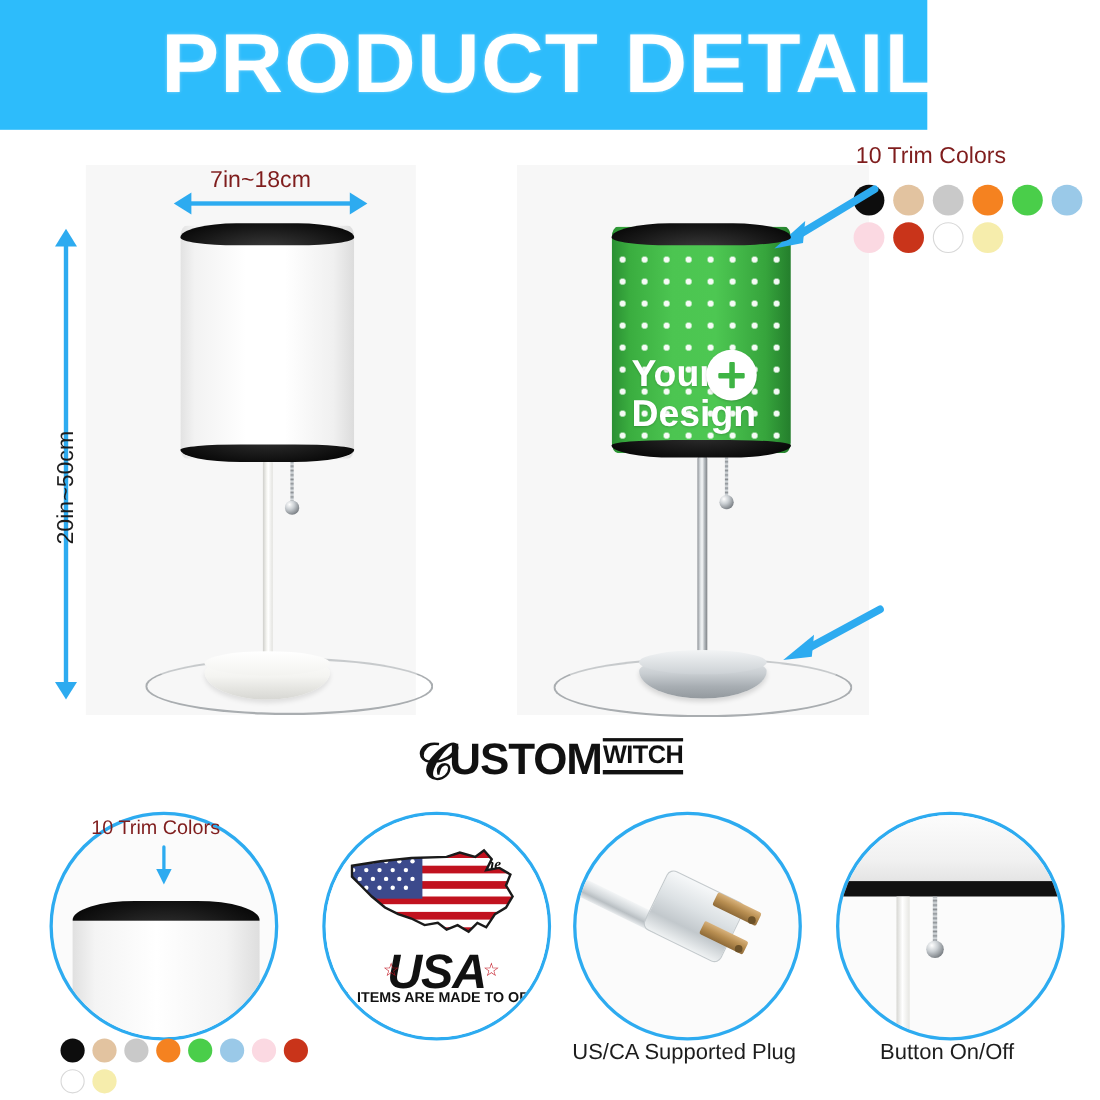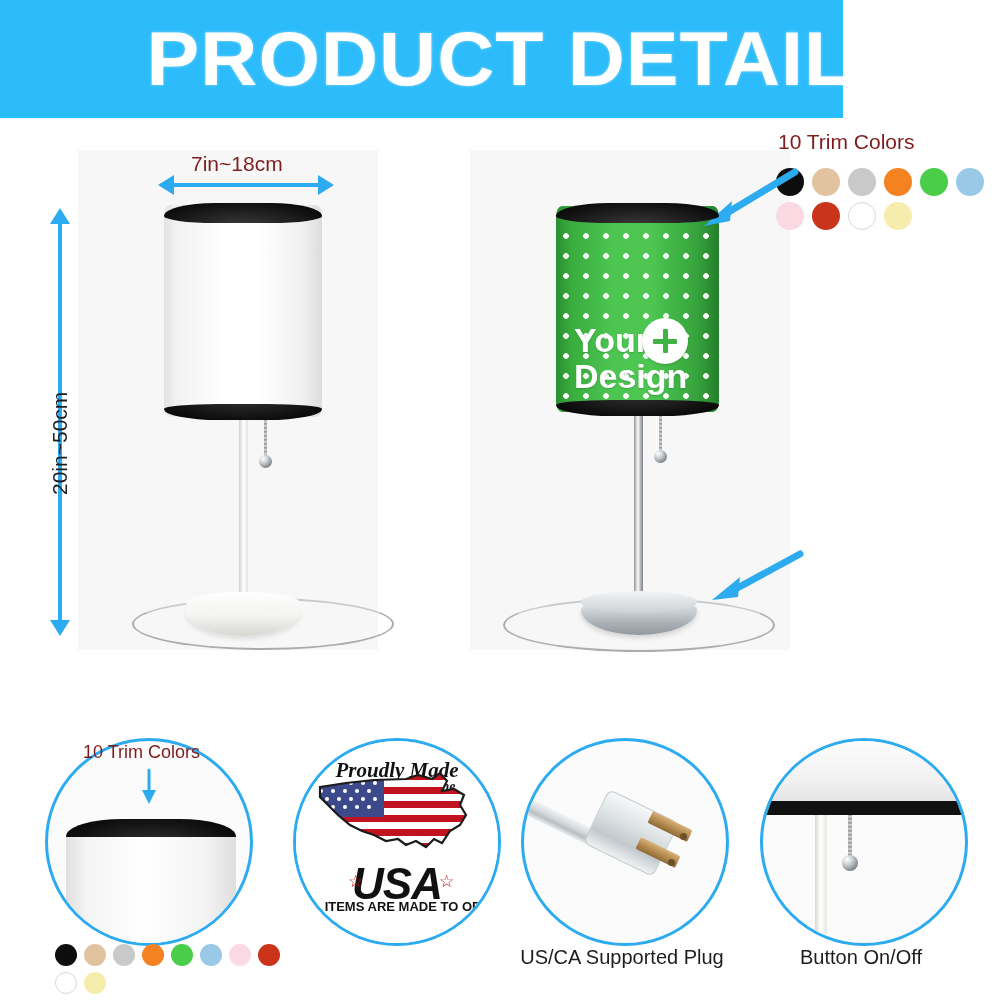--- a/index.html
+++ b/index.html
@@ -341,20 +341,23 @@
     </svg>
   </div>
 
   <div class="callout" style="left:700px;top:548px;">
     <svg width="110" height="58" viewBox="0 0 110 58">
       <path d="M100 6 L30 44" stroke="#2dabf0" stroke-width="7" fill="none" stroke-linecap="round"></path>
       <path d="M12 52 L40 29 L38 49 Z" fill="#2dabf0"></path>
     </svg>
   </div>
 
+  <div class="logo" style="top:666px;">
+    <span class="logo-c">𝒞</span><span class="logo-main">USTOM</span><span class="logo-sub">WITCH</span>
+  </div>
 
   <div class="circ" style="left:45px;top:738px;width:202px;height:202px;">
     <div class="circ-inner">
       <div style="position:absolute;left:18px;top:78px;width:170px;height:26px;
                   background:radial-gradient(ellipse at 50% 130%,#3c3c3c 0%,#161616 60%,#000 100%);
                   border-radius:50%/100% 100% 50% 50%;"></div>
       <div style="position:absolute;left:18px;top:96px;width:170px;height:140px;
                   background:linear-gradient(90deg,#e0e0e0 0%,#f4f4f4 12%,#ffffff 45%,#f3f3f3 82%,#dedede 100%);"></div>
     </div>
   </div>
@@ -373,21 +376,20 @@
       <div class="sw" style="background: rgb(74, 206, 74);"></div>
       <div class="sw" style="background: rgb(154, 201, 232);"></div>
       <div class="sw" style="background: rgb(251, 217, 226);"></div>
       <div class="sw" style="background: rgb(201, 52, 26);"></div>
       <div class="sw" data-white="1" style="background: rgb(255, 255, 255);"></div>
       <div class="sw" style="background: rgb(246, 237, 172);"></div>
     </div>
 
   <div class="circ" style="left:293px;top:738px;width:202px;height:202px;">
     <div class="circ-inner" style="background:#ffffff;">
-      <div class="usa-title" style="top:17px;font-size:21px;">Proudly Made</div>
       <div class="usa-title" style="top:38px;font-size:14px;padding-left:42px;">in the</div>
 
       <svg class="usa-map" width="166" height="90" viewBox="0 0 166 90" style="left:18px;top:28px;">
         <defs>
           <clipPath id="usaclip">
             <path d="M6,18 L32,14 L60,11 L92,10 L104,6 L118,10 L126,4 L133,12 L128,22 L140,20 L150,26 L146,36
                      L152,46 L146,56 L136,62 L128,74 L120,70 L112,78 L102,72 L92,76 L84,70 L72,72 L60,66
                      L48,62 L36,56 L24,46 L14,36 L6,28 Z"></path>
           </clipPath>
         </defs>

